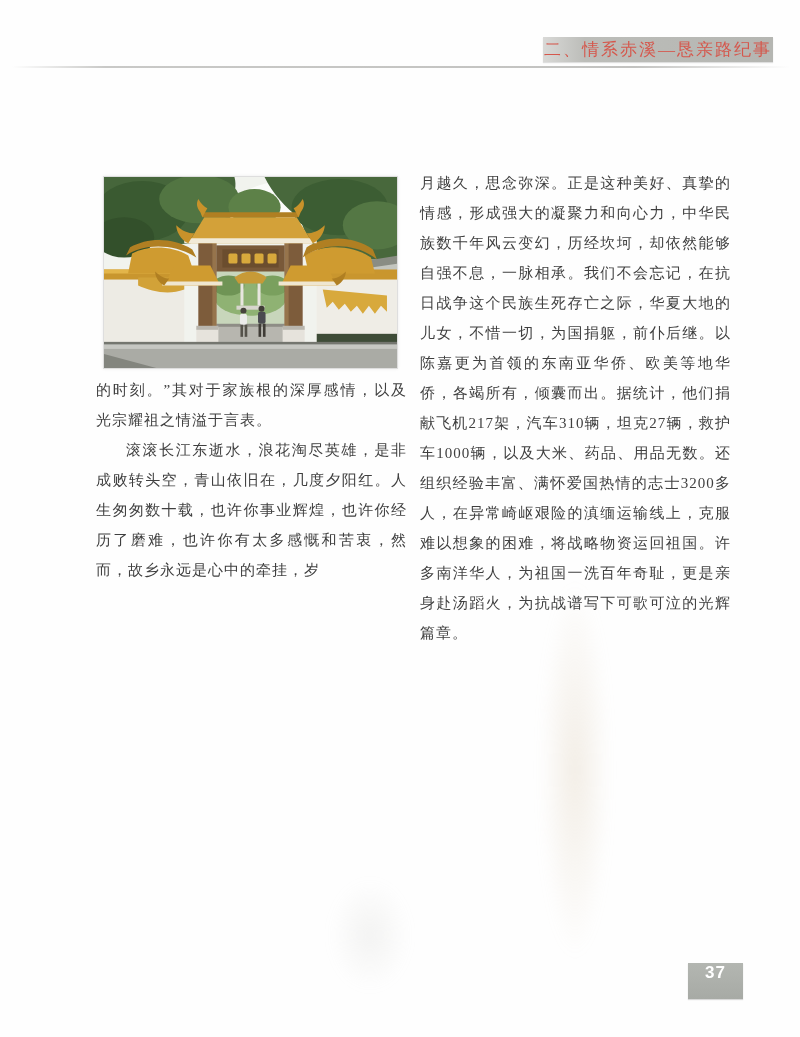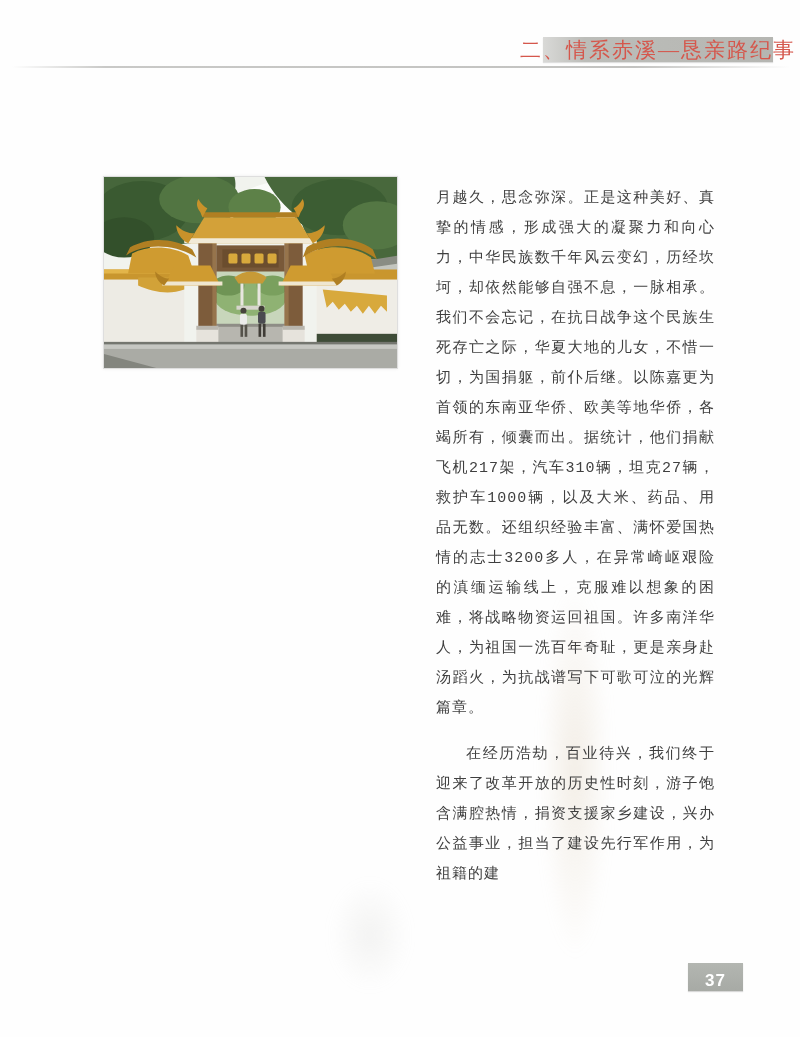--- a/index.html
+++ b/index.html
@@ -8,58 +8,58 @@
     font-family:"Liberation Serif","DejaVu Serif",serif;
   }
   
   .header-band{
     position:absolute;left:543px;top:37px;width:230px;height:25px;
     background:linear-gradient(to right,#d9d9d7 0%,#bcbdb9 18%,#b5b6b2 100%);
     display:flex;align-items:center;justify-content:center;
     box-shadow:0 1px 1px rgba(0,0,0,0.12);
   }
   .header-title{
-    color:#d5574c;font-size:21px;letter-spacing:2px;white-space:nowrap;
+    color:#d5574c;font-size:17px;letter-spacing:2px;white-space:nowrap;
     font-family:"Liberation Serif","DejaVu Serif",serif;
   }
   .header-rule{
     position:absolute;left:12px;top:66px;width:778px;height:2px;
     background:linear-gradient(to right,rgba(198,198,196,0) 0%,#c9c9c7 12%,#c2c2c0 80%,rgba(198,198,196,0) 100%);
   }
   
   .photo{
     position:absolute;left:103px;top:176px;width:293px;height:191px;
     background:#f4f5f2;border:1px solid #dedede;box-shadow:0 0 3px rgba(0,0,0,0.08);
   }
   .photo svg{display:block;width:100%;height:100%;}
   
   .col{
     position:absolute;color:#3f3f3f;font-size:15px;line-height:30px;letter-spacing:1px;
     text-align:justify;text-justify:inter-ideograph;
   }
   .col-left{left:96px;top:375px;width:311px;height:606px;}
   .col-right{left:420px;top:168px;width:311px;height:816px;}
-  .para{margin:16px;text-align:justify;text-align-last:left;font-family:Liberation Mono, monospace;}
+  .para{margin:0;text-align:justify;text-align-last:left;}
   .para.indent{text-indent:2em;}
   
   .scan-artifact{
     position:absolute;left:540px;top:580px;width:70px;height:380px;
     background:radial-gradient(ellipse at center,rgba(214,196,168,0.28) 0%,rgba(214,196,168,0) 70%);
     filter:blur(6px);pointer-events:none;
   }
   .scan-artifact2{
     position:absolute;left:330px;top:880px;width:80px;height:110px;
     background:radial-gradient(ellipse at center,rgba(200,200,195,0.20) 0%,rgba(200,200,195,0) 70%);
     filter:blur(6px);pointer-events:none;
   }
   
   .page-badge{
-    position:absolute;left:688px;top:963px;width:55px;height:28px;
+    position:absolute;left:688px;top:963px;width:55px;height:36px;
     background:linear-gradient(to bottom,#b3b6b1,#a7aaa5);
-    display:flex;align-items:flex-end;justify-content:center;
+    display:flex;align-items:flex-start;justify-content:center;
     box-shadow:0 1px 1px rgba(0,0,0,0.15);
   }
   .page-badge span{
     color:#ffffff;font-family:"Liberation Sans","DejaVu Sans",sans-serif;
     font-weight:bold;font-size:17px;letter-spacing:1px;
   }
 </style>
 </head>
 <body>
 
@@ -181,23 +181,24 @@
         <path d="M0,176 L52,190 L0,190 Z" fill="#83857e"></path>
         <rect x="0" y="164" width="292" height="2.5" fill="#74766f"></rect>
       </g>
     </svg>
   </figure>
 
   <div class="scan-artifact"></div>
   <div class="scan-artifact2"></div>
 
   <div class="col col-left">
+      <p class="para">的时刻。”其对于家族根的深厚感情，以及光宗耀祖之情溢于言表。</p>
+      <p class="para indent">滚滚长江东逝水，浪花淘尽英雄，是非成败转头空，青山依旧在，几度夕阳红。人生匆匆数十载，也许你事业辉煌，也许你经历了磨难，也许你有太多感慨和苦衷，然而，故乡永远是心中的牵挂，岁</p>
     </div>
   <div class="col col-right">
       <p class="para">月越久，思念弥深。正是这种美好、真挚的情感，形成强大的凝聚力和向心力，中华民族数千年风云变幻，历经坎坷，却依然能够自强不息，一脉相承。我们不会忘记，在抗日战争这个民族生死存亡之际，华夏大地的儿女，不惜一切，为国捐躯，前仆后继。以陈嘉更为首领的东南亚华侨、欧美等地华侨，各竭所有，倾囊而出。据统计，他们捐献飞机217架，汽车310辆，坦克27辆，救护车1000辆，以及大米、药品、用品无数。还组织经验丰富、满怀爱国热情的志士3200多人，在异常崎岖艰险的滇缅运输线上，克服难以想象的困难，将战略物资运回祖国。许多南洋华人，为祖国一洗百年奇耻，更是亲身赴汤蹈火，为抗战谱写下可歌可泣的光辉篇章。</p>
-      <p class="para indent">在经历浩劫，百业待兴，我们终于迎来了改革开放的历史性时刻，游子饱含满腔热情，捐资支援家乡建设，兴办公益事业，担当了建设先行军作用，为祖籍的建</p>
     </div>
 
   <div class="page-badge">
     <span>37</span>
   </div>
 
 </div>
 
 </body></html>

